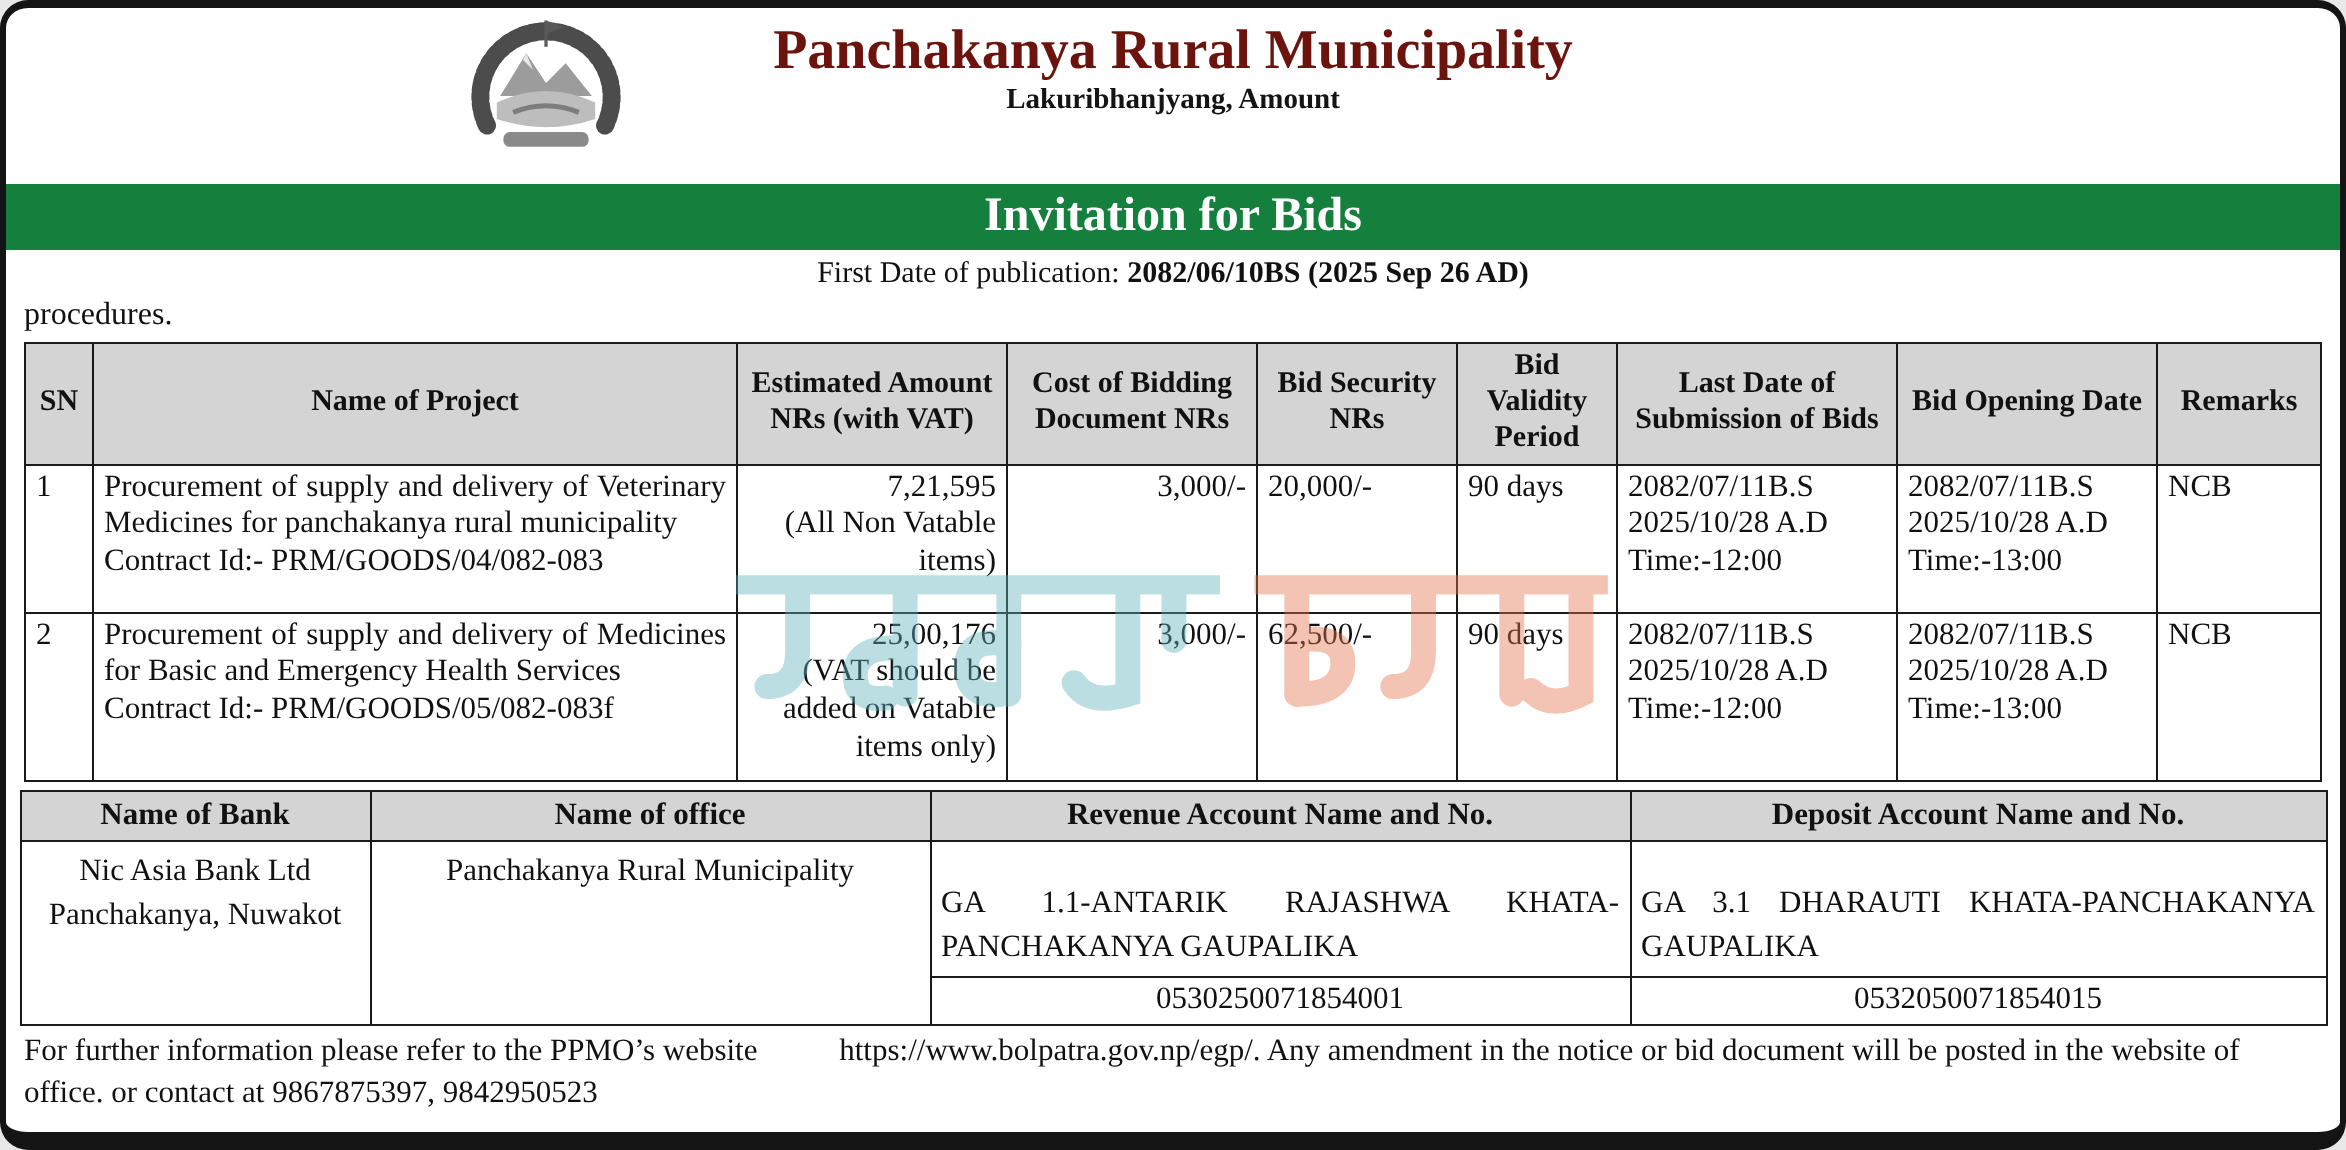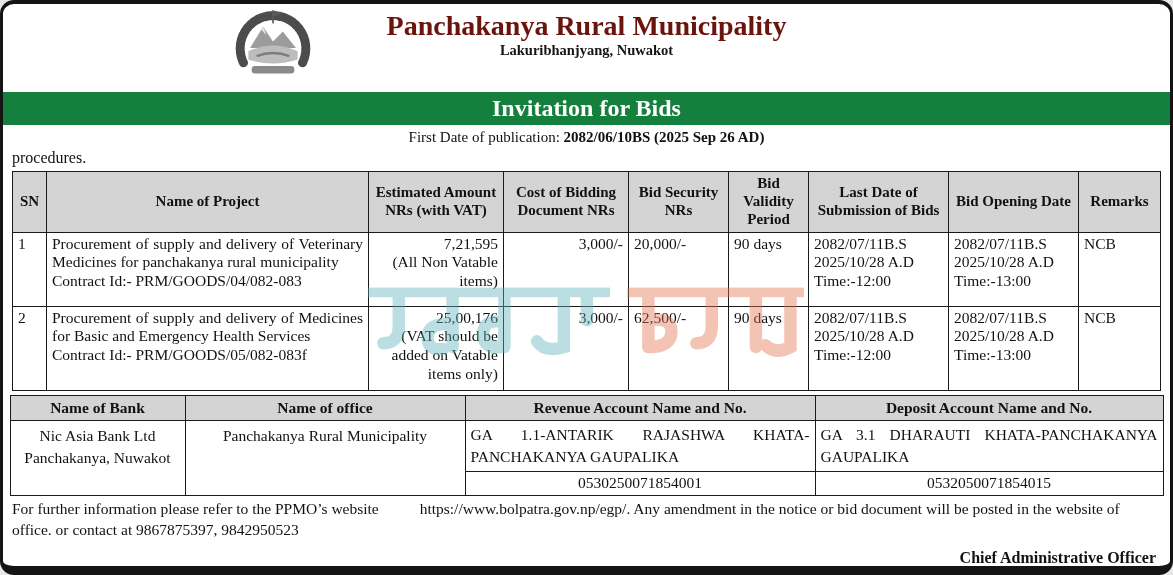--- a/index.html
+++ b/index.html
@@ -34,21 +34,21 @@
            vertical-align:top; padding:2px 5px; }
   th { background:#d4d4d4; font-weight:bold; text-align:center; vertical-align:middle;
        font-size:15px; line-height:1.18; padding:3px 2px; }
   .bid-table { width:1148px; margin:3px auto 0; }
   .bid-table td { line-height:1.22; }
   .cell-center { text-align:right; }
   .project-desc { text-align:justify; }
   .bank-table { width:1153px; margin:4px auto 0; }
   .bank-table th { font-size:15.5px; }
   .bank-table .bank-cell, .bank-table .office-cell { text-align:center; vertical-align:top; padding-top:4px; line-height:1.45; }
-  .acct-name { text-align:justify; line-height:1.45; padding-top:3px; }
+  .acct-name { text-align:justify; line-height:1.45; padding-top:20px; }
   .acct-no { text-align:center; height:24px; }
   
   .footer { padding:3px 9px 0; font-size:15.5px; color:#111; line-height:1.35; }
   .footer .link { color:#111; text-decoration:none;margin-left:37px; }
   .signature { text-align:right; font-weight:bold; font-size:16px; padding:8px 14px 0; color:#111; }
   
   .watermark { position:absolute; left:348px; top:274px; width:470px; height:96px;
                opacity:0.42; pointer-events:none; z-index:6; }
 </style>
 </head>
@@ -62,21 +62,21 @@
       <path d="M50,4 l11,4 -11,4 z" fill="#5a5a5a"></path>
       <rect x="49" y="4" width="2" height="16" fill="#5a5a5a"></rect>
       <path d="M22,50 L38,24 L50,42 L62,30 L78,50 Z" fill="#9c9c9c"></path>
       <path d="M36,28 L42,34 L38,24 Z" fill="#e8e8e8"></path>
       <path d="M20,54 Q50,40 80,54 L80,64 Q50,74 20,64 Z" fill="#bdbdbd"></path>
       <path d="M30,60 Q50,52 70,60" fill="none" stroke="#7d7d7d" stroke-width="3"></path>
       <rect x="24" y="72" width="52" height="9" rx="4" fill="#8a8a8a"></rect>
     </svg>
     <div class="title-block">
       <div class="title-1">Panchakanya Rural Municipality</div>
-      <div class="title-3">Lakuribhanjyang, Nuwakot</div>
+      <div class="title-3">Lakuribhanjyang, Amount</div>
     </div>
   </div>
 
   <div class="banner">Invitation for Bids</div>
 
   <div class="pub-line">
     <span>First Date of publication:</span>
     <b>2082/06/10BS (2025 Sep 26 AD)</b>
   </div>
 

